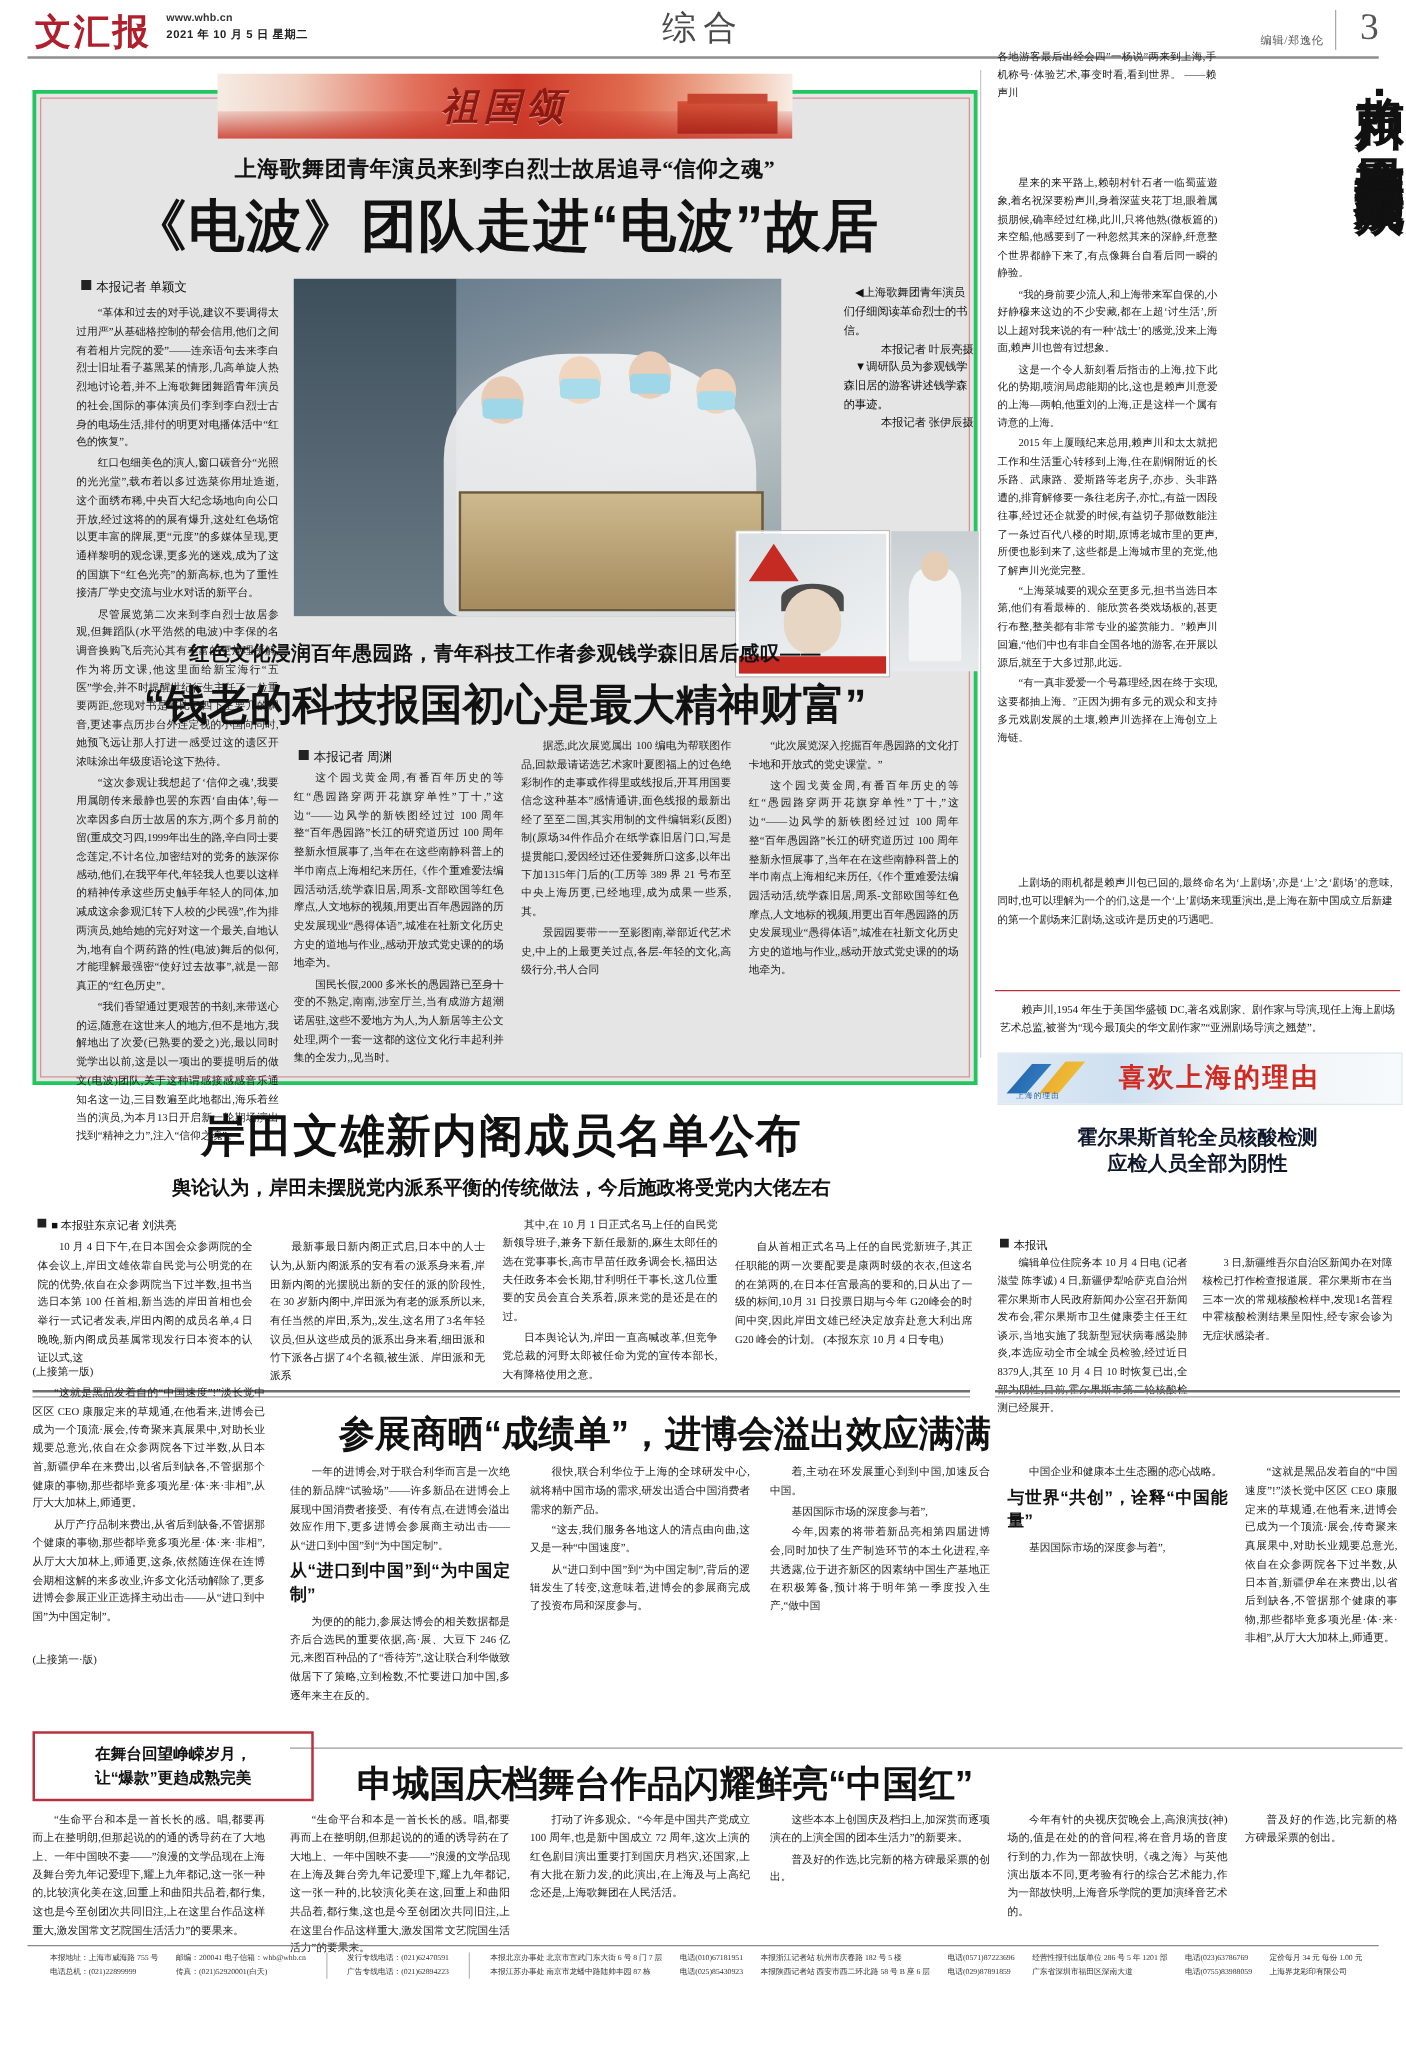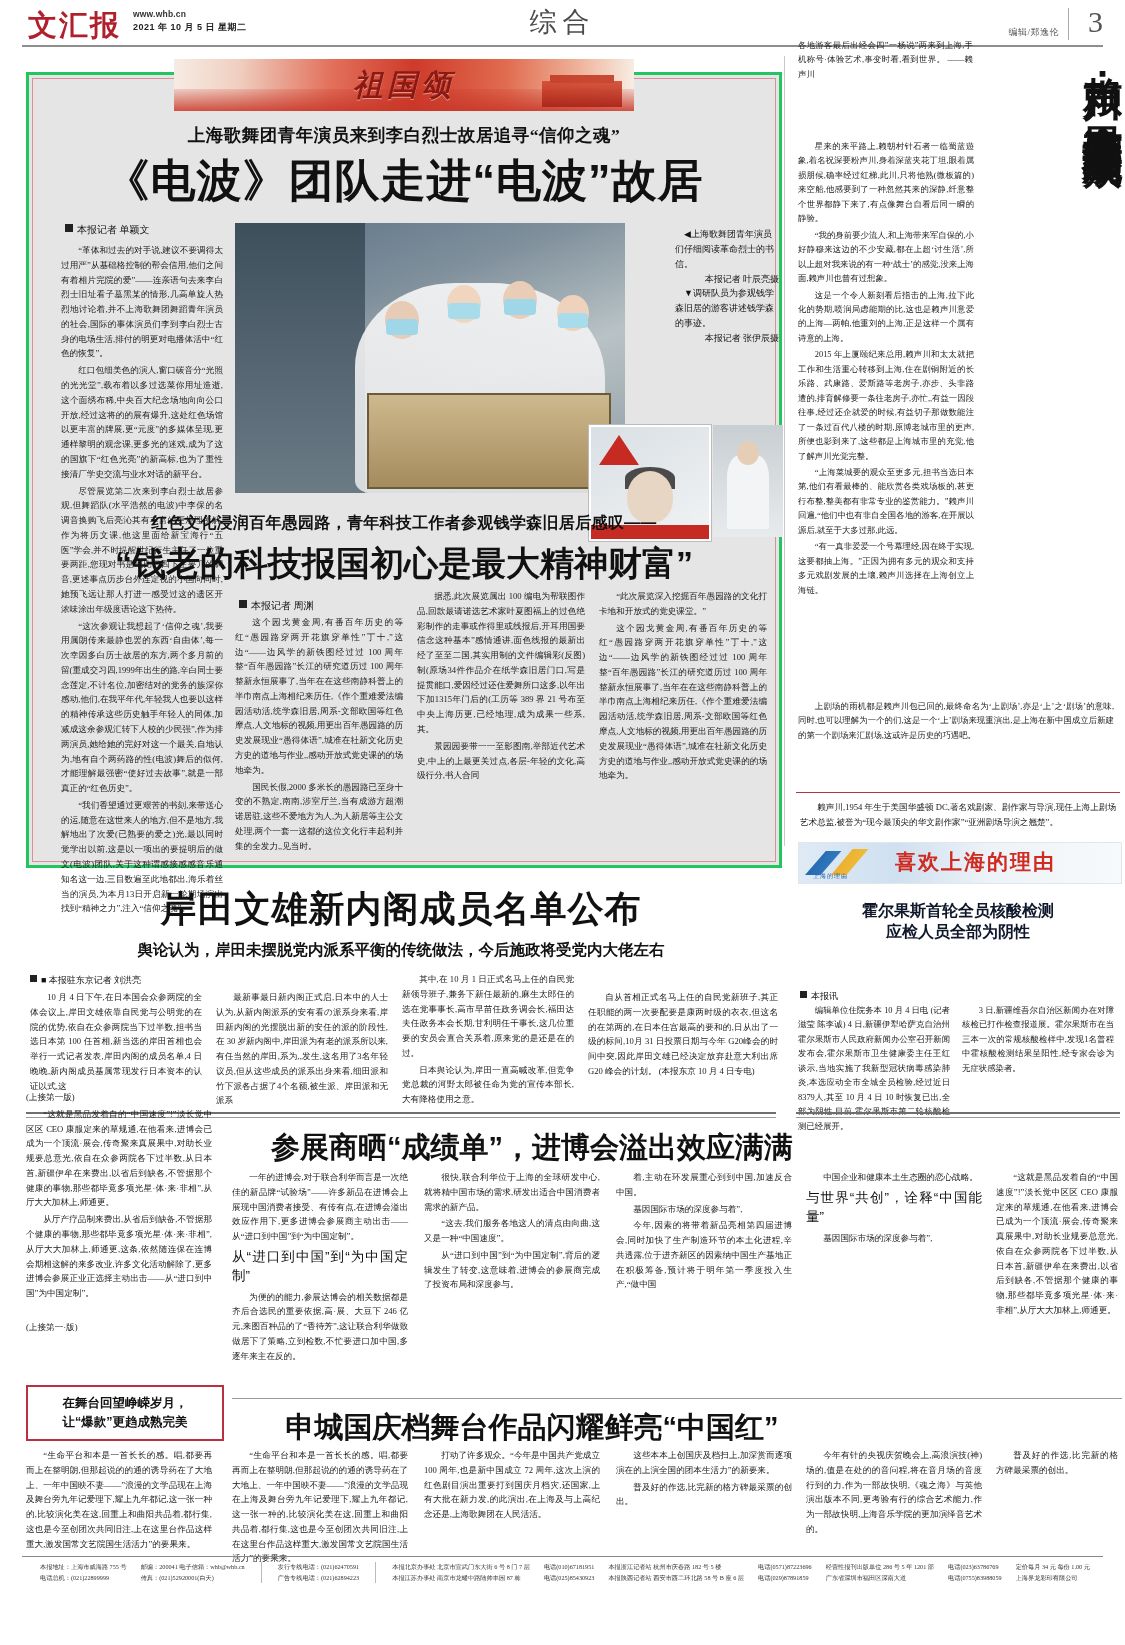--- a/index.html
+++ b/index.html
@@ -187,26 +187,26 @@
   
   .b-head1{
     position:absolute;left:232px;top:1128px;width:600px;text-align:center;
     font-family:"Liberation Sans",sans-serif;font-weight:bold;font-size:29px;color:#111;
   }
   .b-head2{
     position:absolute;left:232px;top:1408px;width:600px;text-align:center;
     font-family:"Liberation Sans",sans-serif;font-weight:bold;font-size:29px;color:#111;
   }
   .sub-head{
-    font-family:"Liberation Sans",sans-serif;font-weight:normal;font-size:13.5px;
+    font-family:"Liberation Sans",sans-serif;font-weight:bold;font-size:13.5px;
     color:#111;line-height:1.4;text-indent:0;margin:4px 0 4px 0;
   }
 
   .redbox{
-    position:absolute;left:26px;top:1385px;width:198px;height:56px;
+    position:absolute;left:26px;top:1385px;width:225px;height:56px;
     border:2px solid #b9303f;display:flex;align-items:center;justify-content:center;
     text-align:center;font-family:"Liberation Sans",sans-serif;font-weight:bold;
     font-size:12.5px;line-height:1.5;color:#111;padding:0 20px;box-sizing:border-box;
   }
 
   
   .footer{position:absolute;left:0;top:1556px;width:1125px;}
   .footer-rule{position:absolute;left:22px;top:0;width:1081px;height:1px;background:#888;}
   .footer-grid{
     position:absolute;left:40px;top:6px;width:1050px;

